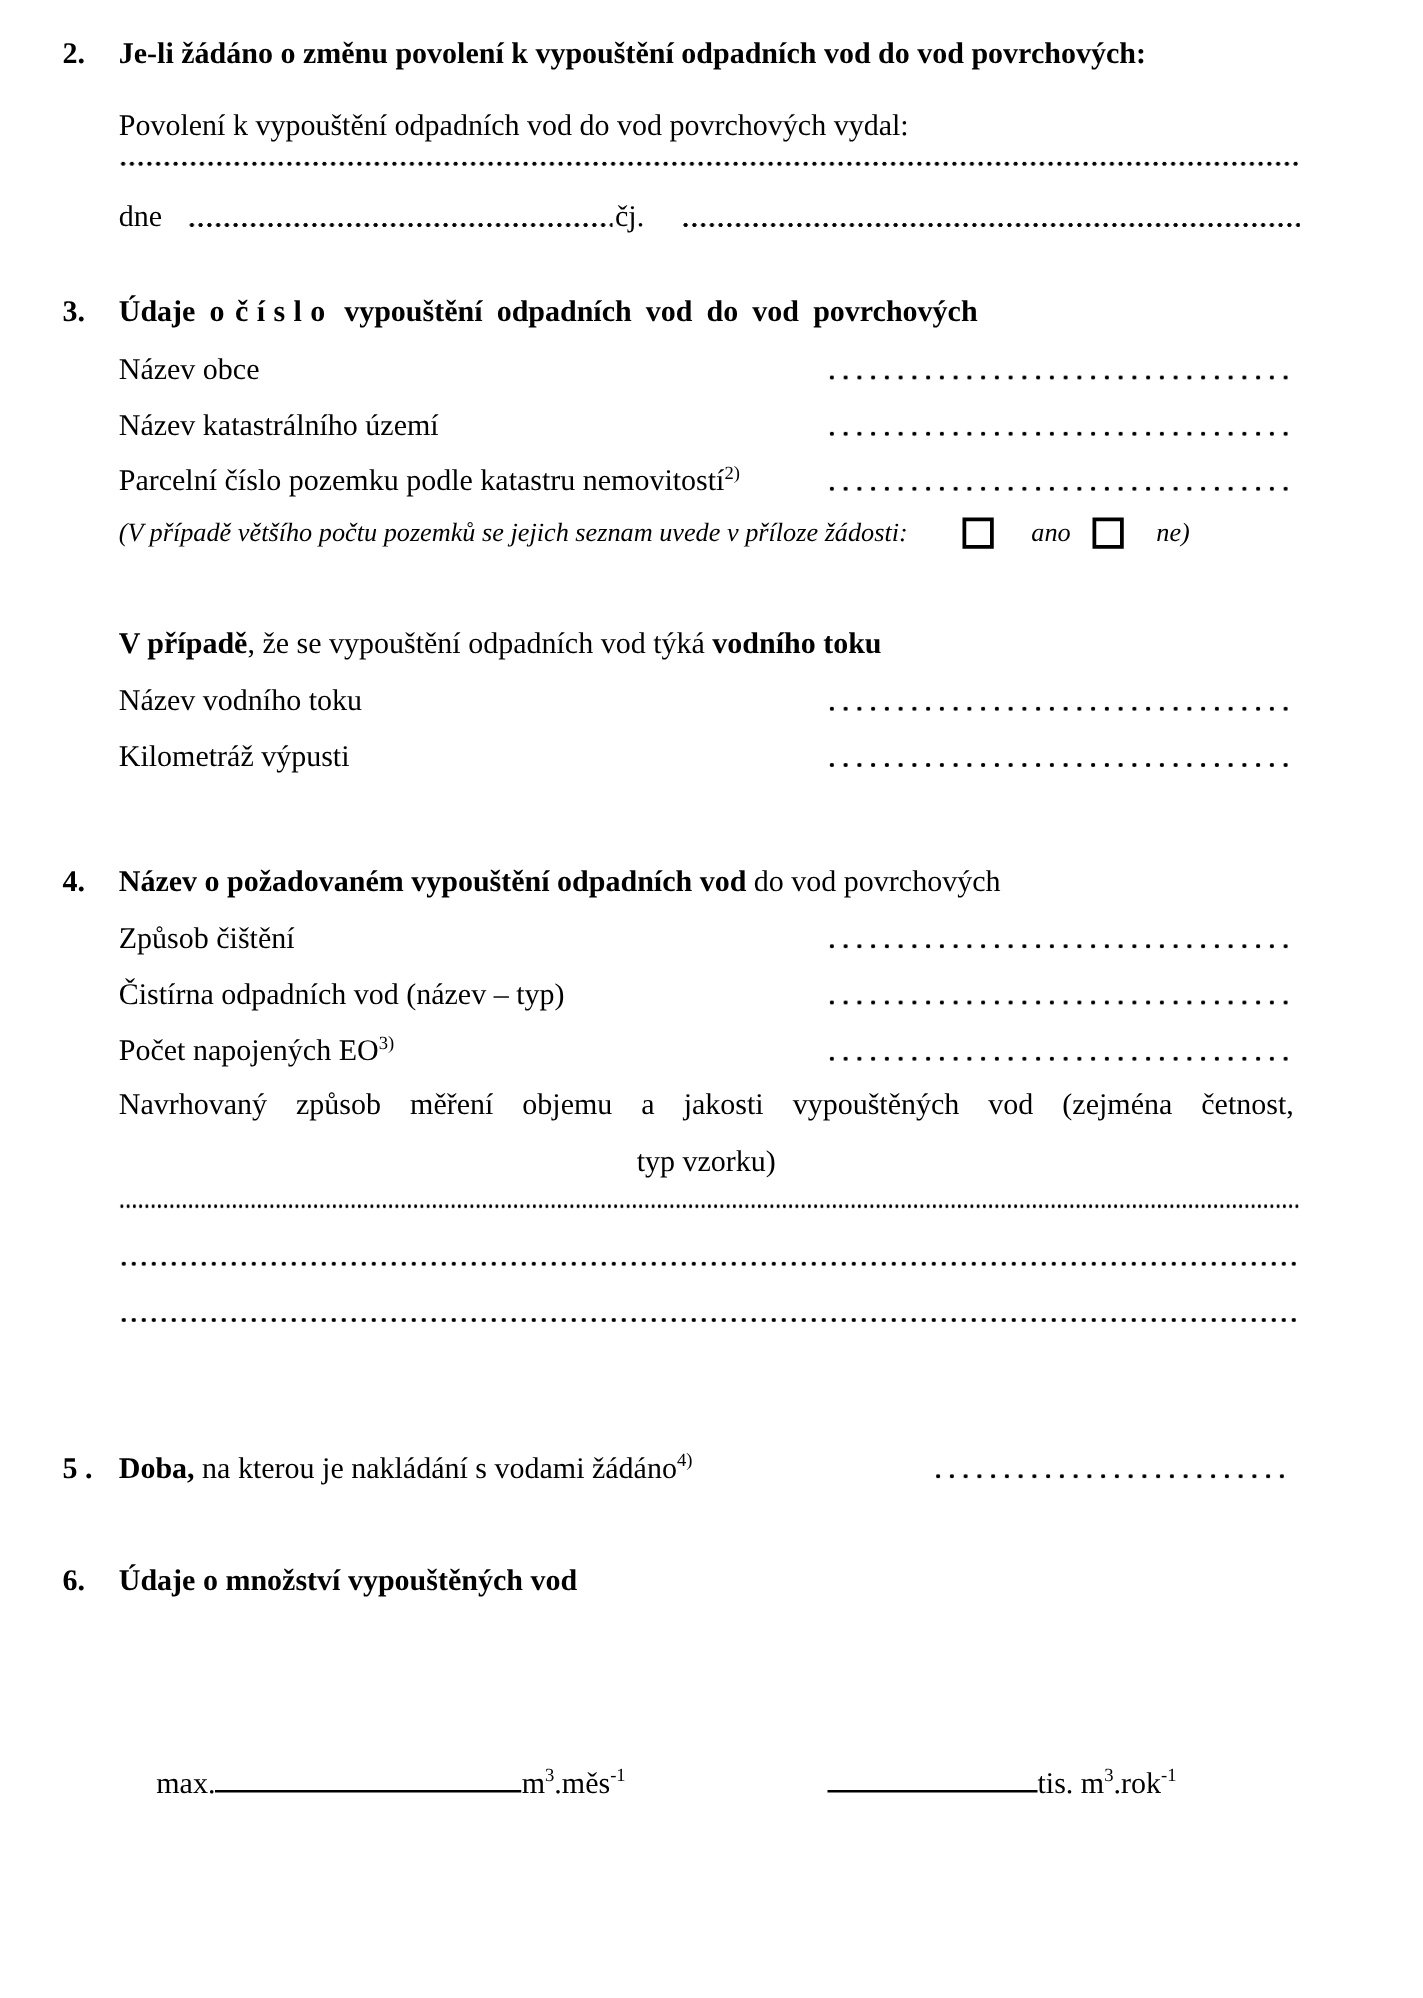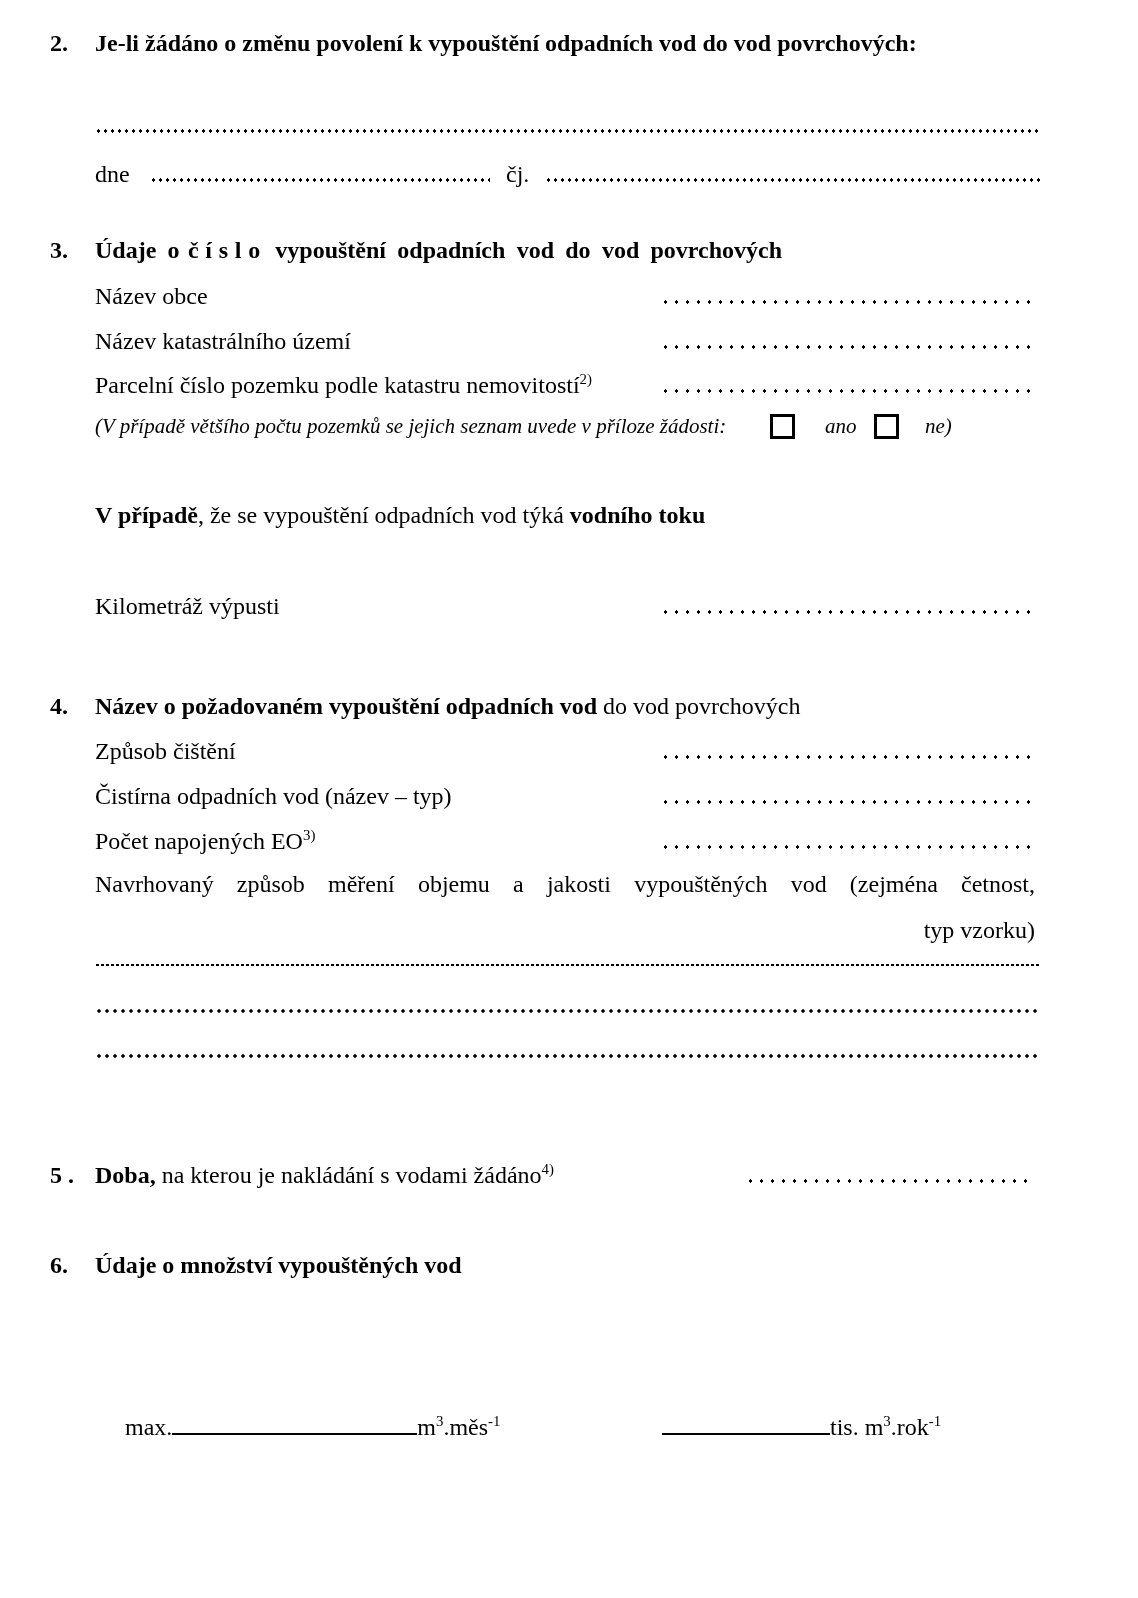--- a/index.html
+++ b/index.html
@@ -43,27 +43,30 @@
 </head>
 <body>
 
 <div class="page">
 
   <div class="row" style="top:28px;">
     <span class="num">2.</span>
     <span class="lead bold">Je-li žádáno o změnu povolení k vypouštění odpadních vod do vod povrchových:</span>
   </div>
 
+  <div class="row" style="top:86px;">
+    <span class="lead">Povolení k vypouštění odpadních vod do vod povrchových vydal:</span>
+  </div>
 
   <div class="dots dots-dense" style="top:112px; left:95px; width:945px;"></div>
 
   <div class="row" style="top:159px;text-align:center;">
     <span class="lead">dne</span>
     <span class="dots dots-dense" style="top:2px; left:150px; width:340px; height:26px;"></span>
-    <span style="position:absolute; left:506px;">čj.</span>
+    <span style="position:absolute; left:492px;">čj.</span>
     <span class="dots dots-dense" style="top:2px; left:545px; width:495px; height:26px;"></span>
   </div>
 
   <div class="row" style="top:235px;">
     <span class="num">3.</span>
     <span class="lead bold s3head"><span>Údaje o</span><span class="spaced-word">číslo</span><span>vypouštění odpadních vod do vod povrchových</span></span>
   </div>
 
   <div class="row" style="top:326px;">
     <span class="lead">Název katastrálního území</span>
@@ -85,20 +88,24 @@
     <span class="checkbox" style="position:absolute; left:770px; top:3px;"></span>
     <span class="note" style="position:absolute; left:825px;">ano</span>
     <span class="checkbox" style="position:absolute; left:874px; top:3px;"></span>
     <span class="note" style="position:absolute; left:925px;">ne)</span>
   </div>
 
   <div class="row" style="top:500px;">
     <span class="lead"><span class="bold">V případě</span><span>, že se vypouštění odpadních vod týká </span><span class="bold">vodního toku</span></span>
   </div>
 
+  <div class="row" style="top:546px;">
+    <span class="lead">Název vodního toku</span>
+    <span class="dots dots-answer" style="top:2px; left:660px; width:372px; height:26px;"></span>
+  </div>
 
   <div class="row" style="top:591px;">
     <span class="lead">Kilometráž výpusti</span>
     <span class="dots dots-answer" style="top:2px; left:660px; width:372px; height:26px;"></span>
   </div>
 
   <div class="row" style="top:691px;">
     <span class="num">4.</span>
     <span class="lead"><span class="bold">Název o požadovaném vypouštění odpadních vod</span><span> do vod povrchových</span></span>
   </div>
@@ -112,21 +119,21 @@
     <span class="lead">Způsob čištění</span>
     <span class="dots dots-answer" style="top:2px; left:660px; width:372px; height:26px;"></span>
   </div>
 
   <div class="row" style="top:826px;">
     <span class="lead"><span>Počet napojených EO</span><sup>3)</sup></span>
     <span class="dots dots-answer" style="top:2px; left:660px; width:372px; height:26px;"></span>
   </div>
 
   <div class="para justify-force" style="top:869px;">Navrhovaný způsob měření objemu a jakosti vypouštěných vod (zejména četnost,</div>
-  <div class="para" style="top:915px; text-align:right;">typ vzorku)</div>
+  <div class="para" style="top:915px; text-align:center;">typ vzorku)</div>
 
   <div class="dots dots-fine" style="top:946px; left:95px; width:945px;"></div>
   <div class="dots dots-mid" style="top:992px; left:95px; width:945px;"></div>
   <div class="dots dots-mid" style="top:1037px; left:95px; width:945px;"></div>
 
   <div class="row" style="top:1160px;">
     <span class="num">5 .</span>
     <span class="lead"><span class="bold">Doba,</span><span> na kterou je nakládání s vodami žádáno</span><sup>4)</sup></span>
     <span class="dots dots-answer" style="top:2px; left:745px; width:287px; height:26px;"></span>
   </div>

